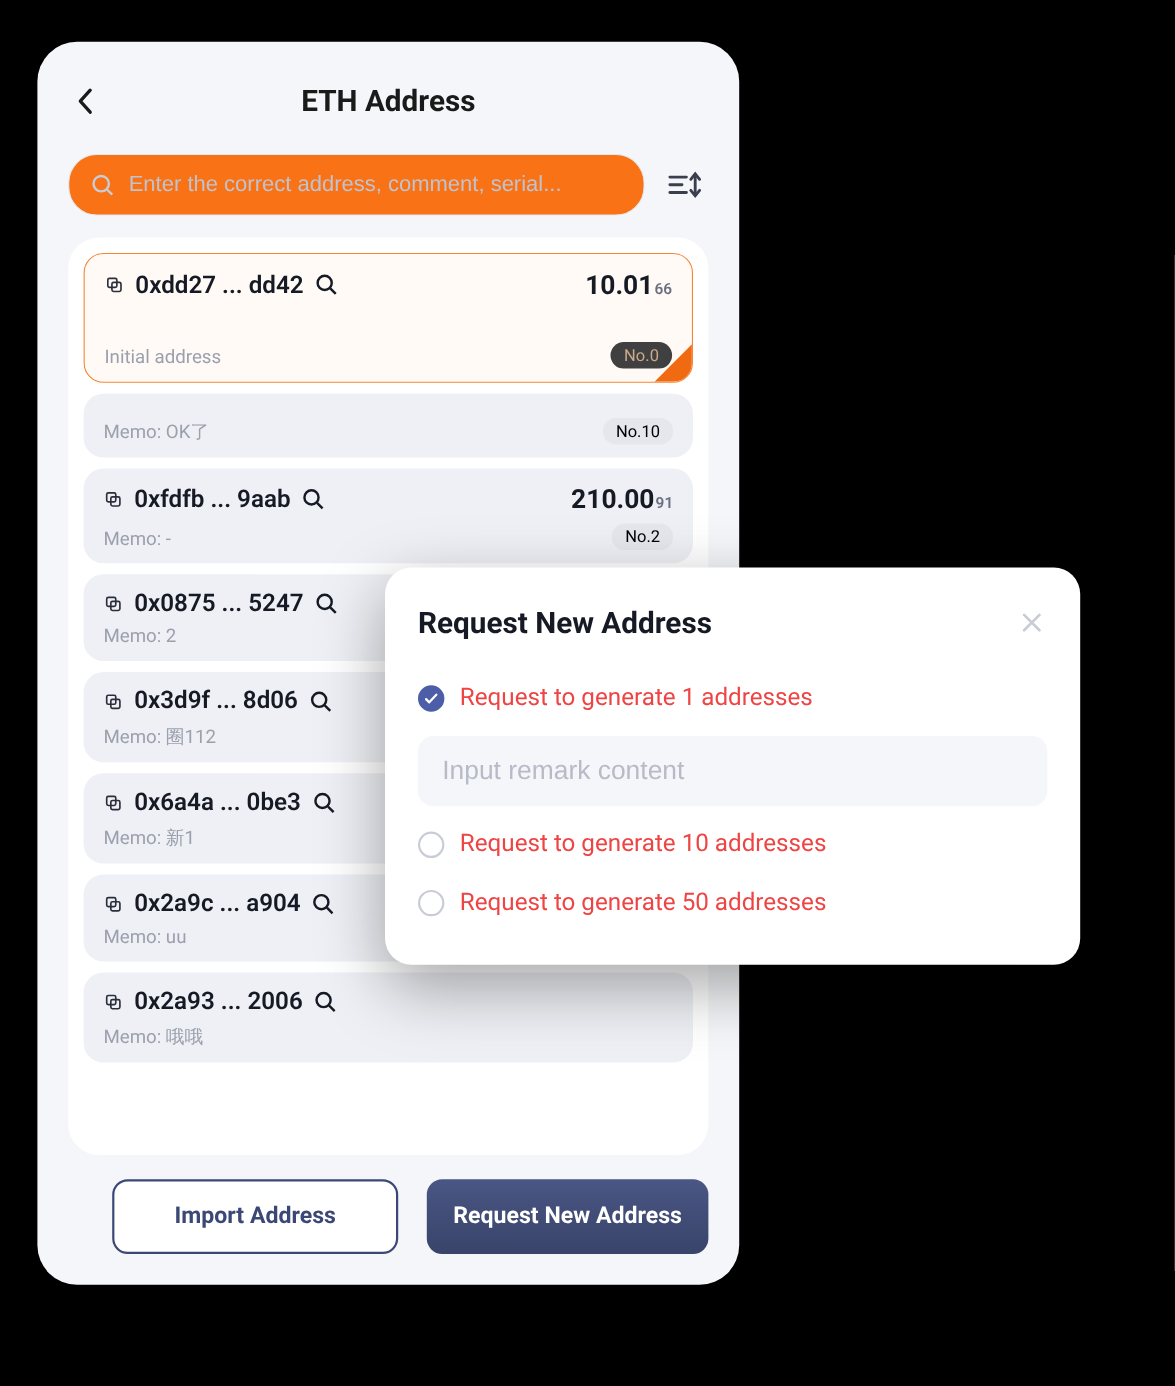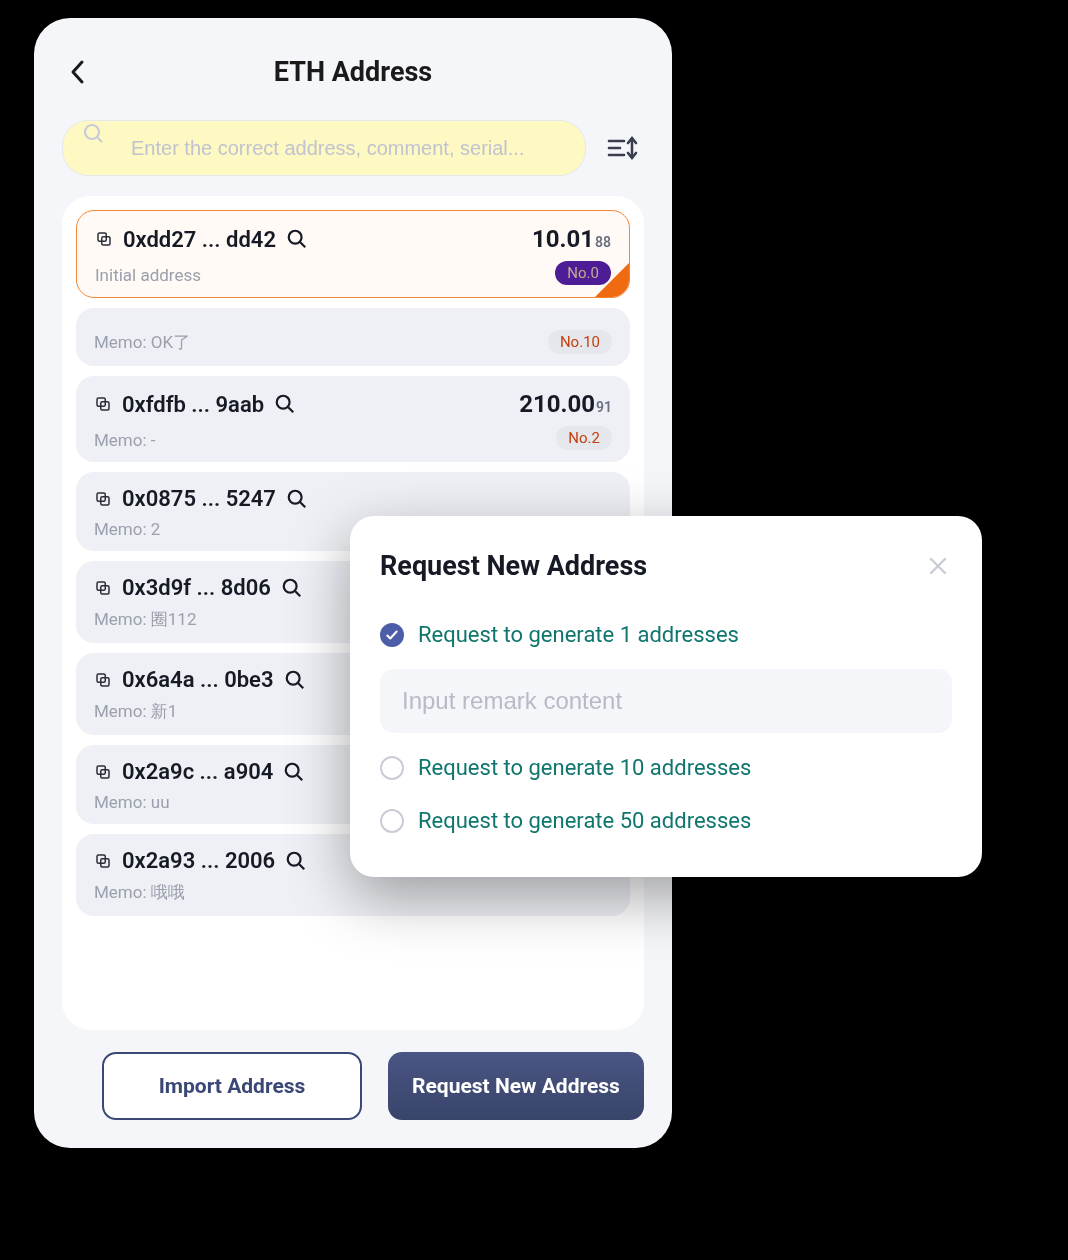--- a/index.html
+++ b/index.html
@@ -6,21 +6,21 @@
   body {
     background: #000;
     font-family: -apple-system, BlinkMacSystemFont, "Segoe UI", Roboto, sans-serif;
     width: 1068px;
     height: 1260px;
     position: relative;
   }
   .phone-card {
     position: absolute;
     left: 34px;
-    top: 18px;
+    top: 38px;
     width: 638px;
     height: 1130px;
     background: #f5f6f9;
     border-radius: 36px;
     box-shadow: 0 10px 40px rgba(0,0,0,0.25);
     padding: 24px 28px 28px 28px;
     display: flex;
     flex-direction: column;
   }
   .header {
@@ -48,27 +48,28 @@
     color: #1a1a1a;
   }
   .search-row {
     display: flex;
     gap: 14px;
     align-items: center;
     margin-bottom: 20px;
   }
   .search-box {
     flex: 1;
-    background: #fef9c3;
+    background: #f97316;
     border: 1.5px solid #e6e8ee;
     border-radius: 26px;
     height: 56px;
     display: flex;
+    align-items: center;
     padding: 0 18px;
-    gap: 26px;
+    gap: 12px;
   }
   .search-box svg { stroke: #c9ccd6; flex-shrink:0; }
   .search-input {
     border: none;
     outline: none;
     font-size: 20px;
     color: #333;
     flex: 1;
     background: transparent;
   }
@@ -141,28 +142,29 @@
     align-items: flex-end;
     margin-top: 8px;
   }
   .memo {
     font-size: 17px;
     color: #9ba0ad;
   }
   .badge {
     margin-left: auto;
     background: #e5e7ed;
-    color: #c2410c;
+    color: #000000;
     font-size: 15px;
     border-radius: 12px;
     padding: 3px 12px;
   }
   .addr-item.selected .badge {
-    background: #4c1d95;
+    background: #404040;
     color: #c9a98c;
+    margin-top: 30px;
   }
   .bottom-buttons {
     display: flex;
     gap: 26px;
     margin-top: 22px;
     padding-left: 40px;
   }
   .btn {
     flex: 1;
     height: 68px;
@@ -228,21 +230,21 @@
     flex-shrink: 0;
     display:flex;align-items:center;justify-content:center;
   }
   .radio.checked {
     border-color: #4c5ea7;
     background: #4c5ea7;
   }
   .radio.checked svg { stroke:#fff; }
   .radio-label {
     font-size: 22px;
-    color: #0f766e;
+    color: #ef4444;
   }
   .remark-input {
     margin: 8px 0 8px 0;
     margin-left: 0;
     background: #f5f6f9;
     border: none;
     border-radius: 14px;
     height: 64px;
     width: 100%;
     padding: 0 22px;
@@ -290,21 +292,21 @@
         <div class="row1">
           <span class="copy-icon"><svg width="18" height="18" viewBox="0 0 24 24" fill="none" stroke-width="2">
               <rect x="9" y="9" width="11" height="11" rx="2"></rect>
               <rect x="4" y="4" width="11" height="11" rx="2"></rect>
             </svg></span>
           <span class="addr">0xdd27 ... dd42</span>
           <span class="mag-icon"><svg width="22" height="22" viewBox="0 0 24 24" fill="none" stroke-width="2.4">
               <circle cx="10" cy="10" r="7"></circle>
               <line x1="21" y1="21" x2="15.5" y2="15.5"></line>
             </svg></span>
-          <span class="balance">10.01<span class="sub">88</span></span>
+          <span class="balance">10.01<span class="sub">66</span></span>
         </div>
         <div class="row2">
           <span class="memo">Initial address</span>
           <span class="badge">No.0</span>
         </div>
       </div>
       <div class="addr-item">
         <div class="row2">
           <span class="memo">Memo: OK了</span>
           <span class="badge">No.10</span>

